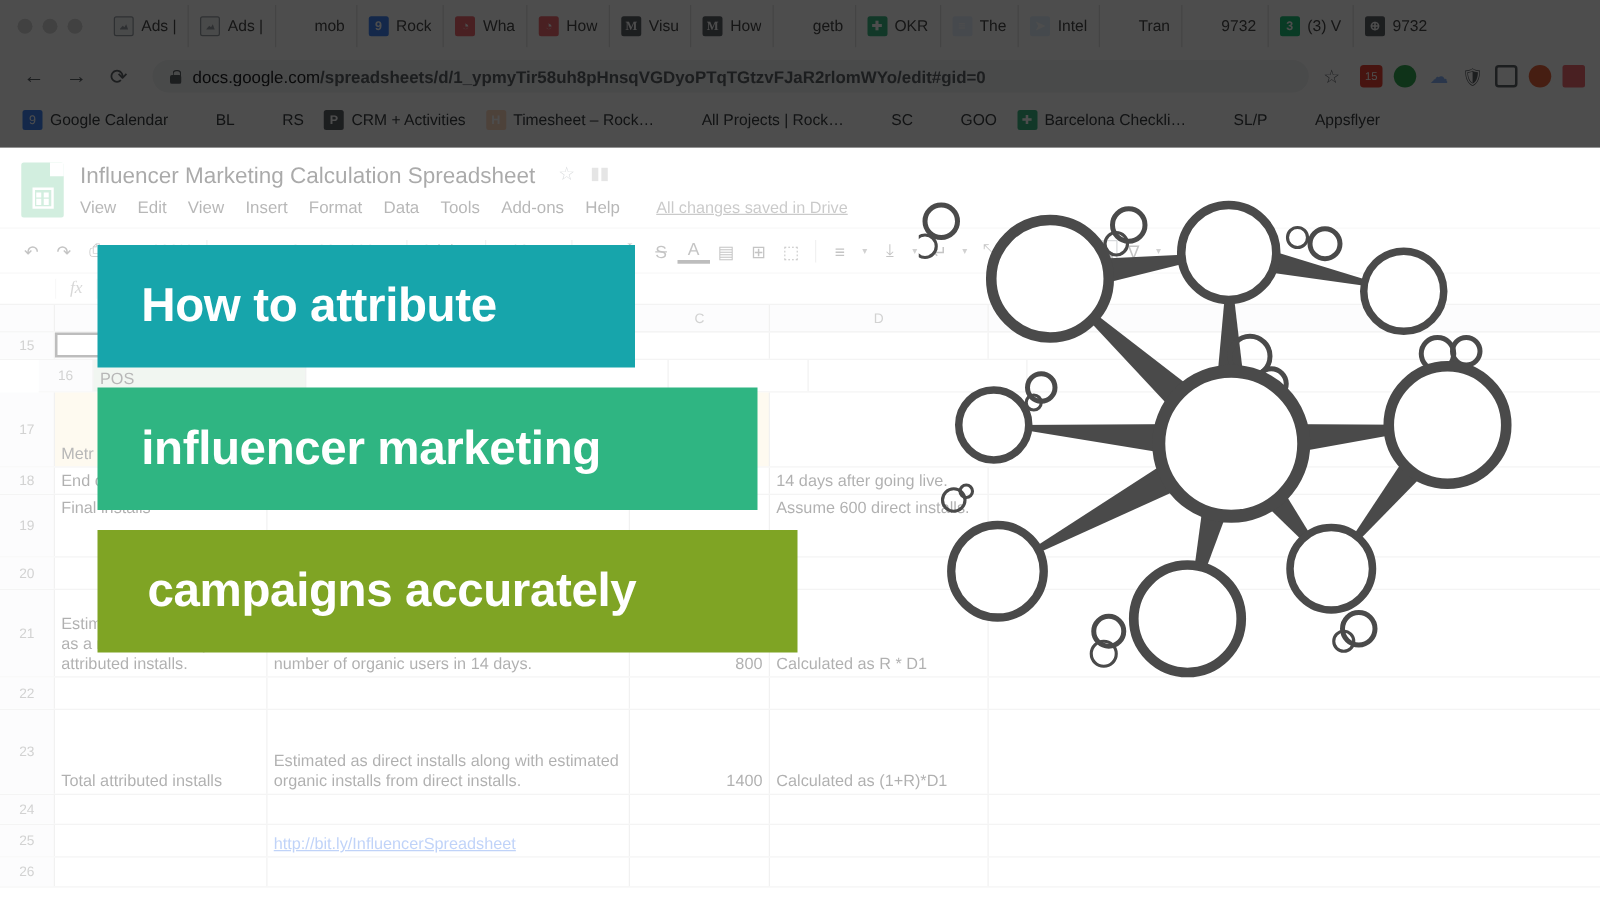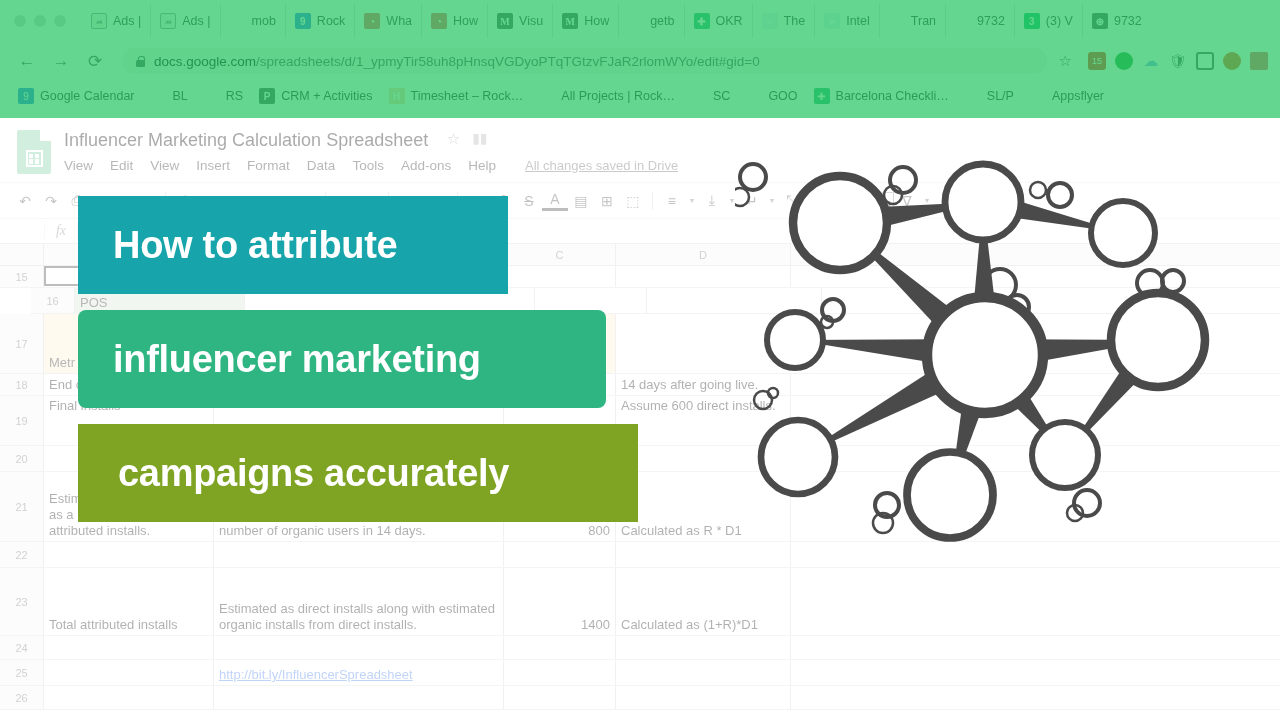--- a/index.html
+++ b/index.html
@@ -2,21 +2,21 @@
 <html><head>
 <meta charset="utf-8">
 <style>
   * { box-sizing: border-box; margin: 0; padding: 0; }
   html, body {
     width: 1280px; height: 720px;
     overflow: hidden;
     background: #ffffff;
     font-family: "Liberation Sans", sans-serif;
   }
-  #root { position: relative; width: 1280px; height: 720px; background: #22c55e; }
+  #root { position: relative; width: 1280px; height: 720px; background: #000000; }
 
   
   .chrome { position: absolute; left: 0; top: 0; width: 1280px; height: 118px;
             background: #ffffff; opacity: 0.30; }
 
   .tabstrip { position: relative; height: 42px; background: #ffffff;
               display: flex; align-items: center; }
   .traffic { display: flex; gap: 8px; padding-left: 14px; padding-right: 16px; }
   .dot { width: 12px; height: 12px; border-radius: 50%; background: #d8d8d8; }
   .tabs { display: flex; align-items: center; flex: 1; overflow: hidden; }
@@ -54,21 +54,21 @@
   .urlbox { flex: 1; height: 26px; background: #f1f3f4; border-radius: 13px;
             display: flex; align-items: center; padding: 0 14px; gap: 9px;
             margin-left: 8px; }
   .lock { width: 9px; height: 11px; position: relative; flex: 0 0 9px; }
   .lock::before { content: ""; position: absolute; left: 0; bottom: 0; width: 9px;
                   height: 6.5px; background: #5f6368; border-radius: 1.5px; }
   .lock::after { content: ""; position: absolute; left: 2px; top: 0; width: 5px;
                  height: 6px; border: 1.5px solid #5f6368; border-bottom: none;
                  border-radius: 3px 3px 0 0; }
   .urltext { font-size: 13.5px; color: #202124; white-space: nowrap; overflow: hidden; }
-  .urltext .dim { color: #5f6368; }
+  .urltext .dim { color: #5f6368; font-weight: bold; }
   .starbtn { color: #5f6368; font-size: 15px; padding: 0 8px; }
   .ext { display: flex; align-items: center; gap: 9px; padding-left: 4px; }
   .exticon { width: 18px; height: 18px; display: flex; align-items: center;
              justify-content: center; font-size: 12px; color: #5f6368; }
   .ei-red { background: #ea4335; color: #fff; border-radius: 3px; font-size: 9px; }
   .ei-green { background: #34a853; border-radius: 50%; }
   .ei-cloud { color: #8ab4f8; font-size: 15px; }
   .ei-shield { color: #5f6368; font-size: 14px; }
   .ei-sq { border: 2px solid #5f6368; border-radius: 3px; }
   .ei-orange { background: #e8643c; border-radius: 50%; }
@@ -159,21 +159,21 @@
 
   .selcell { position: absolute; left: 44px; top: 0; width: 88px; height: 20px;
              border: 2px solid #555; background: #fff; }
 
   
   .ovl { position: absolute; color: #fff; font-weight: bold;
          display: flex; align-items: center; letter-spacing: -0.3px; }
   #ovl1 { left: 78px; top: 196px; width: 430px; height: 98px;
           font-size: 38px; padding-left: 35px; }
   #ovl2 { left: 78px; top: 310px; width: 528px; height: 98px;
-          font-size: 38px; padding-left: 35px; border-radius: 8px; }
+          font-size: 38px; padding-left: 35px; }
   #ovl3 { left: 78px; top: 424px; width: 560px; height: 98px;
           font-size: 38px; padding-left: 35px; }
 
   
   .netwrap { position: absolute; left: 735px; top: 155px; width: 500px; height: 400px; }
   .netwrap svg { width: 100%; height: 100%; display: block; }
 </style>
 </head>
 <body>
 

